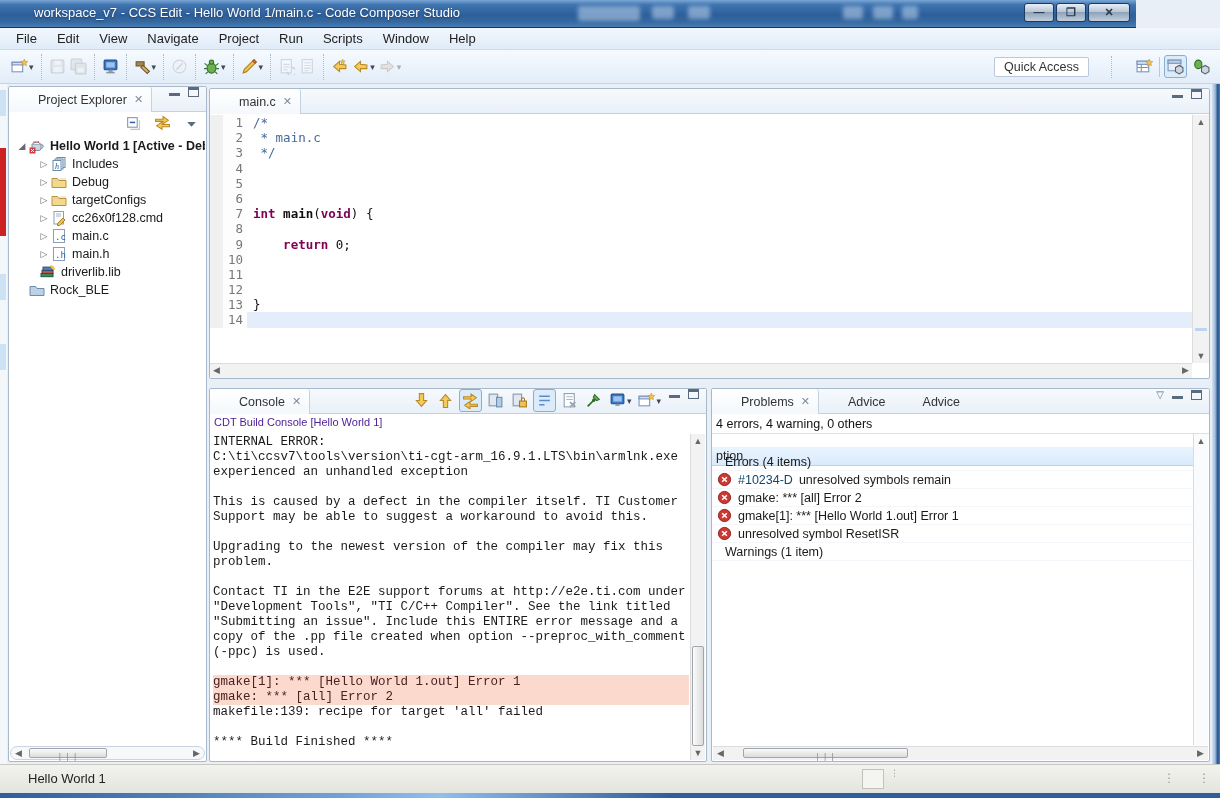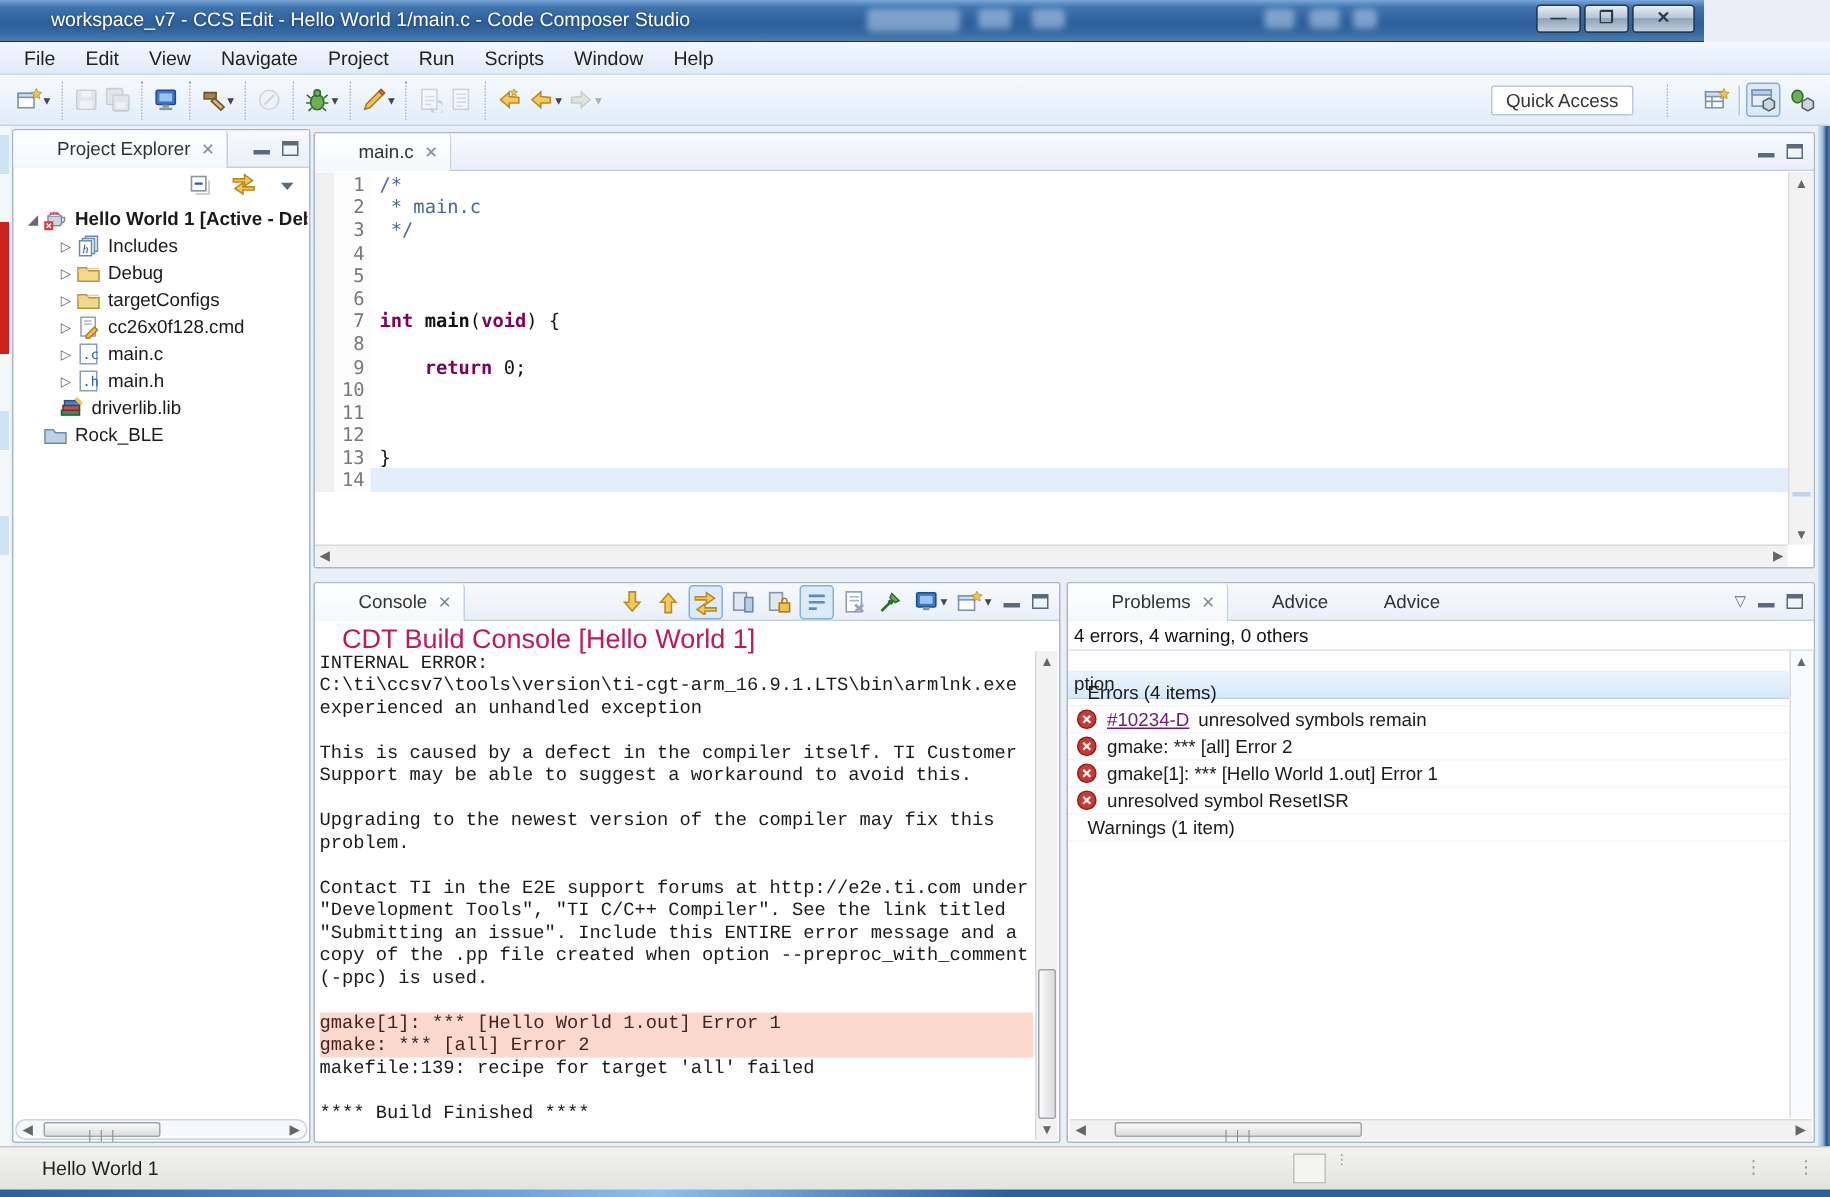--- a/index.html
+++ b/index.html
@@ -35,21 +35,21 @@
   .tbtn.disabled { opacity:.38; filter:grayscale(.8); }
   .tbtn.pressed { background:#dcebfa; border:1px solid #89aed6; }
   .toolbar-right { margin-left:auto; display:flex; align-items:center; gap:22px; padding-right:8px; }
   .quick-access { font-size:12.5px; color:#333; background:#fff; border:1px solid #b9c8da; border-radius:2px; padding:2px 9px; }
   .tsep { width:1px; height:22px; border-left:1px dotted #a8bccf; }
   .psep { width:1px; height:20px; background:#b9c8da; }
 
   
   .panel { position:absolute; background:#fff; border:1px solid #a9b9cc; border-radius:2px; }
   .tabrow { position:absolute; left:0; top:0; right:0; height:25px;
-    background:linear-gradient(180deg,#f7fafd,#e9f0f8); border-bottom:1px solid #c3d2e2; display:flex; align-items:center; }
+    background:linear-gradient(180deg,#f7fafd,#e9f0f8); border-bottom:1px solid #c3d2e2; display:flex; align-items:flex-start; }
   .tab { display:flex; align-items:center; gap:5px; height:25px; padding:0 8px; font-size:12.5px; color:#333;
     border-right:1px solid #c3d2e2; background:linear-gradient(180deg,#ffffff,#f4f8fc); border-top-left-radius:3px; border-top-right-radius:3px; }
   .tab.plain { background:transparent; border-right:none; }
   .tab .ic { width:16px; height:16px; }
   .tab .x { color:#7e8c9c; font-size:11px; margin-left:2px; }
   .minmax { margin-left:auto; display:flex; align-items:center; gap:8px; padding-right:7px; }
   .mm-min { border-bottom:3px solid #5a6b7d; width:11px; height:8px; }
   .mm-max { border:1px solid #5a6b7d; border-top:3px solid #5a6b7d; width:11px; height:10px; }
   .viewmenu { color:#5a6b7d; font-size:10px; }
 
@@ -76,35 +76,35 @@
   .vsb { position:absolute; background:#f2f2f2; border-left:1px solid #dcdcdc; }
   .hsb { position:absolute; background:#f2f2f2; border-top:1px solid #dcdcdc; }
   .sb-arrow { position:absolute; color:#666; font-size:9px; text-align:center; width:100%; }
   .sb-arrow-h { position:absolute; color:#666; font-size:9px; top:1px; }
   .thumb { position:absolute; background:linear-gradient(90deg,#fbfbfb,#dcdcdc); border:1px solid #9fa6ad; border-radius:2px; }
   .thumb-h { background:linear-gradient(180deg,#fbfbfb,#dcdcdc); }
   .grip { letter-spacing:1px; color:#888; font-size:8px; position:absolute; top:3px; width:100%; text-align:center; }
 
   
   #console-toolbar { display:flex; align-items:center; gap:3px; margin-left:auto; padding-right:6px; }
-  .console-sub { position:absolute; left:0; top:26px; right:0; height:18px; font-size:18px; color:#be185d; padding:1px 18px; background:#fff; }
+  .console-sub { position:absolute; left:0; top:26px; right:0; height:18px; font-size:11px; color:#4c1d95; padding:1px 4px; background:#fff; }
   #console-lines { position:absolute; left:3px; top:46px; right:17px; bottom:2px; overflow:hidden;
     font-family:Liberation Mono, monospace; font-size:12.5px; }
   .conline { height:15px; line-height:15px; white-space:pre; color:#1a1a1a; }
   .conline.hl { background:#fcd9cd; color:#4a2020; }
 
   
   .summary { position:absolute; left:0; top:26px; right:0; height:19px; font-size:12.5px; color:#111; padding:2px 4px; border-bottom:1px solid #d7e2ee; background:#fff; }
   .colhdr { position:absolute; left:0; top:58px; right:16px; height:19px;
     background:linear-gradient(180deg,#eaf4fe,#d9eafc); border-bottom:1px solid #bcd2e8; font-size:12.5px; color:#222; padding:2px 4px; }
   #problems-rows { position:absolute; left:0; top:64px; right:16px; bottom:16px; overflow:hidden; }
   .prow { display:flex; align-items:center; height:18px; font-size:12.5px; color:#1a1a1a; white-space:nowrap; border-bottom:1px solid #f3f6fa; }
   .prow .ic { width:15px; height:15px; margin:0 6px 0 5px; flex:none; }
   .prow.group { padding-left:13px; }
-  .prow .plink { color:#701a75; text-decoration:underline; margin-right:6px; }
+  .prow .plink { color:#0c4a6e; margin-right:6px; }
 
   
   .statusbar { position:absolute; left:0; top:764px; width:1220px; height:29px;
     background:linear-gradient(180deg,#f2f2ee,#e4e4df); border-top:1px solid #c9c9c2; }
   .statusbar .proj { position:absolute; left:28px; top:6px; font-size:13px; color:#222; }
   .statusbar .ic { position:absolute; width:18px; height:18px; }
   .bottomedge { position:absolute; left:0; top:793px; width:1220px; height:5px;
     background:linear-gradient(90deg,#2d5f9c 0%,#6fa3d8 28%,#8fc0ea 36%,#2d5f9c 55%,#2d5f9c 100%); }
   .rightedge { position:absolute; right:0; top:84px; width:8px; height:680px;
     background:linear-gradient(90deg,#d4e2f1,#9dbbdb 40%,#28568e 70%,#4a7cb4); }

